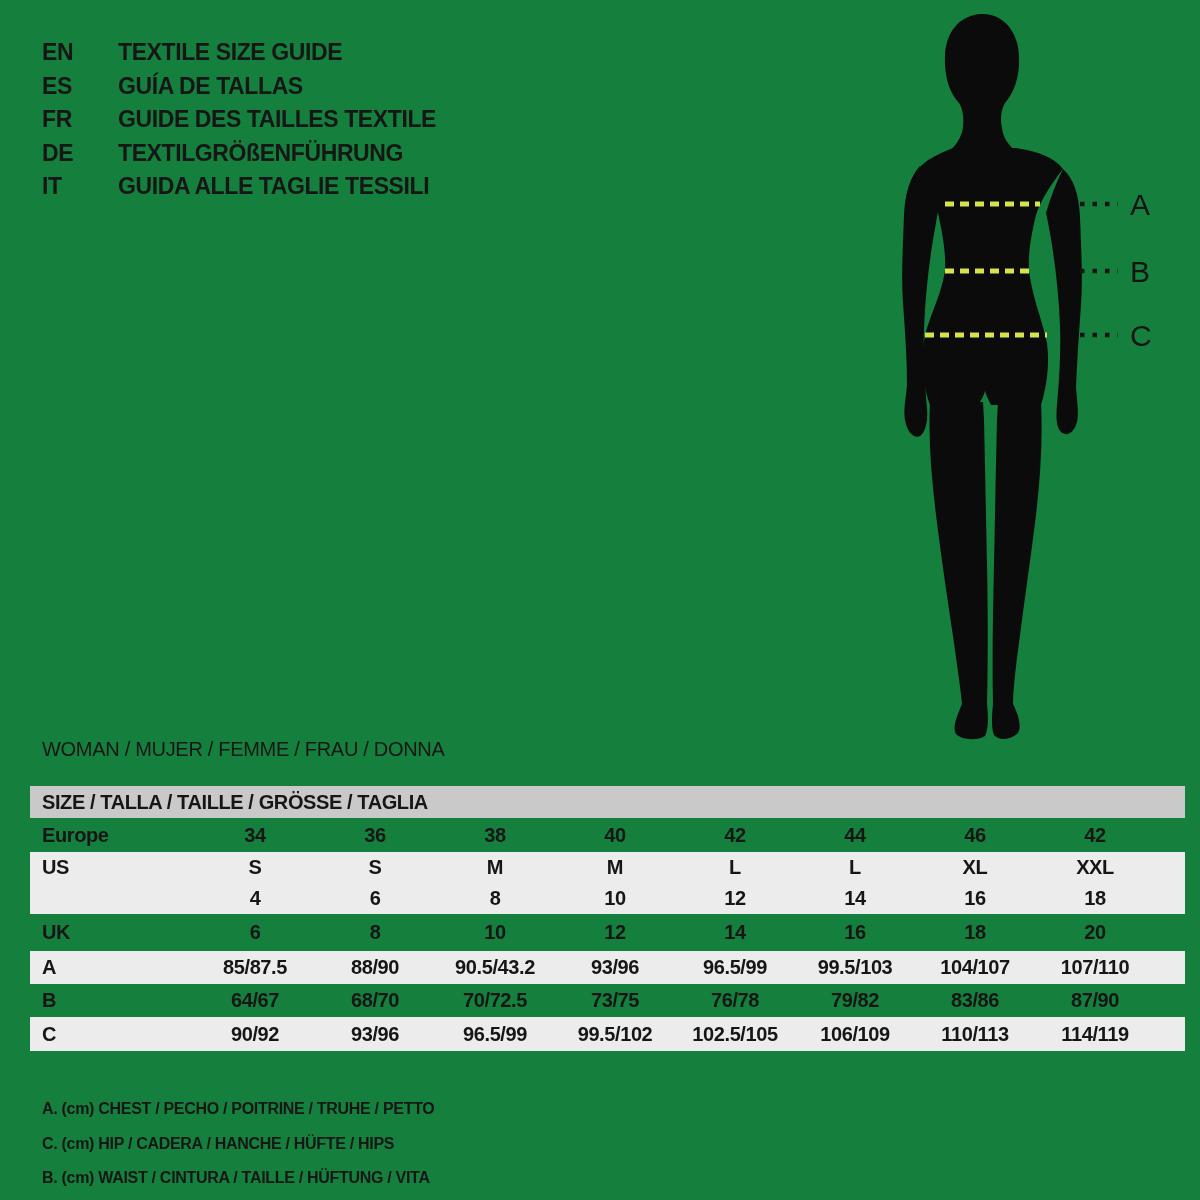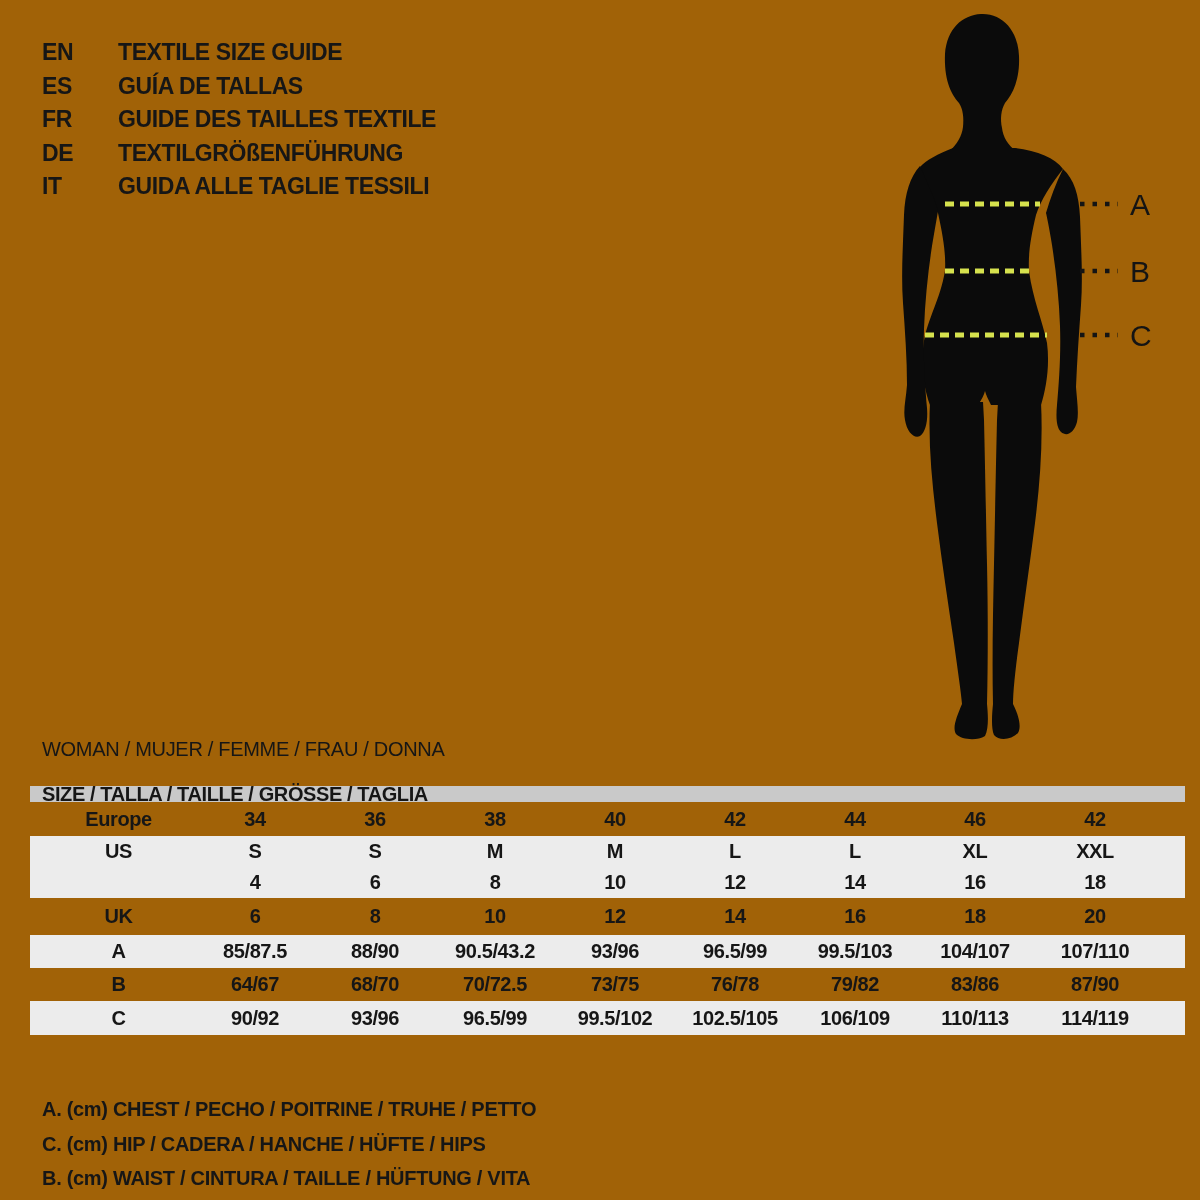--- a/index.html
+++ b/index.html
@@ -1,41 +1,41 @@
 <!DOCTYPE html>
 <html><head>
 <meta charset="utf-8">
 <style>
   html,body{margin:0;padding:0;background:#ffffff;}
   .canvas{
-    position:relative;width:1200px;height:1200px;background:#a16207;overflow:hidden;
+    position:relative;width:1200px;height:1200px;background:#15803d;overflow:hidden;
     font-family:"Liberation Sans",sans-serif;color:#161616;
   }
   
   .lang-block{position:absolute;left:42px;top:36px;}
   .lang-row{display:grid;grid-template-columns:76px auto;height:33.5px;align-items:center;
     font-size:23px;font-weight:700;letter-spacing:-0.4px;white-space:nowrap;}
   
   .figure{position:absolute;left:850px;top:0;width:350px;height:740px;}
   .sil{filter:blur(0.5px);}
   .mline{stroke-width:5;stroke-dasharray:9 6;fill:none;}
   .pline{stroke-width:4.5;stroke-dasharray:4.5 8;fill:none;}
   .figlabel{font-family:"Liberation Sans",sans-serif;font-size:30px;fill:#141414;}
   
   .woman-title{position:absolute;left:42px;top:738px;font-size:20px;font-weight:400;letter-spacing:-0.3px;}
   
   .table{position:absolute;left:30px;top:786px;width:1155px;font-size:20px;font-weight:700;letter-spacing:-0.4px;}
-  .thead{height:16px;background:#c9c9c9;display:flex;align-items:center;padding-left:12px;}
+  .thead{height:32px;background:#c9c9c9;display:flex;align-items:center;padding-left:12px;}
   .trow{display:grid;grid-template-columns:165px repeat(8,120px);align-items:center;}
   .shade{background:#ececec;}
   .h34{height:34px}.h33{height:33px}.h31{height:31px}.h37{height:37px}
-  .lbl{padding-left:12px;text-align:center;}
+  .lbl{padding-left:12px;text-align:left;}
   .val{text-align:center;}
   
-  .legend{position:absolute;left:42px;top:1092px;font-size:20px;font-weight:700;
+  .legend{position:absolute;left:42px;top:1092px;font-size:16px;font-weight:700;
     letter-spacing:-0.3px;line-height:34.5px;white-space:nowrap;}
 </style>
 </head>
 <body>
 
 <div class="canvas">
 
   <div class="lang-block">
     <div class="lang-row">
       <span>EN</span>

